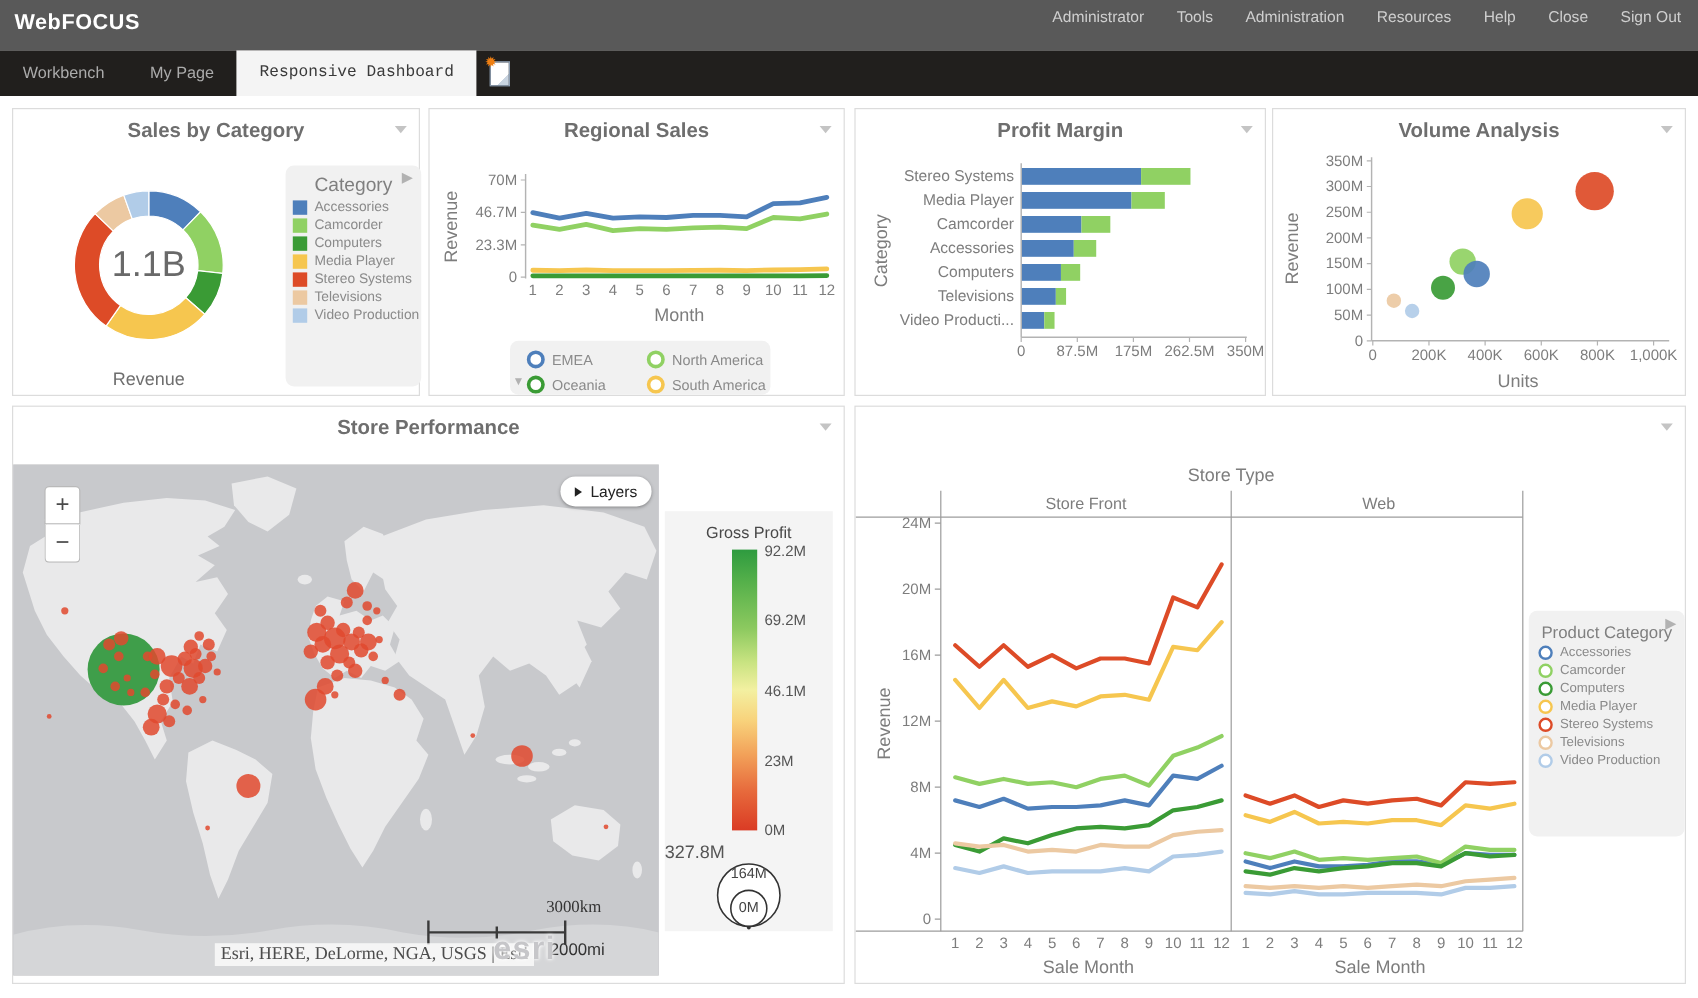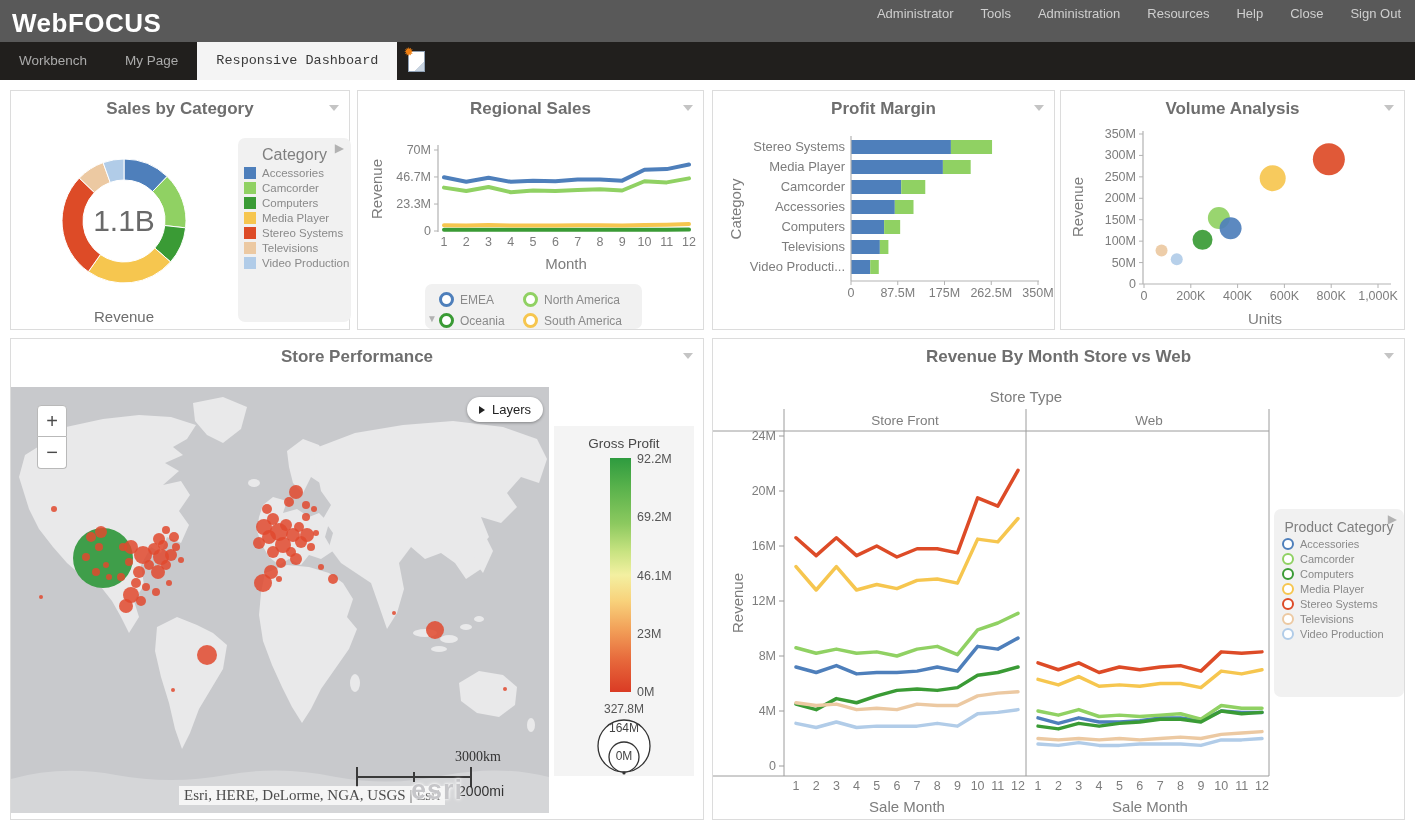--- a/index.html
+++ b/index.html
@@ -1,19 +1,19 @@
 <!DOCTYPE html>
 <html><head>
 <meta charset="utf-8">
 <style>
   html,body{margin:0;padding:0;background:#fff;font-family:"Liberation Sans",sans-serif;}
   .app{position:relative;width:1415px;height:832px;background:#fff;overflow:hidden;}
   
   .topbar{position:absolute;left:0;top:0;width:100%;height:42px;background:#595959;}
-  .logo{position:absolute;left:12px;top:8px;color:#fff;font-size:26px;font-weight:bold;letter-spacing:.5px;}
+  .logo{position:absolute;left:12px;top:8px;color:#fff;font-size:18px;font-weight:bold;letter-spacing:.5px;}
   .topmenu{position:absolute;right:14px;top:0;height:26px;display:flex;gap:27px;align-items:center;}
   .topmenu span{color:#cfcfcf;font-size:13px;cursor:pointer;white-space:nowrap;}
   
   .tabbar{position:absolute;left:0;top:42px;width:100%;height:38px;background:#211f1d;display:flex;}
   .tab{padding:0 19px;line-height:38px;font-size:13.5px;color:#ababab;cursor:pointer;white-space:nowrap;}
   .tab.active{background:#f4f4f4;color:#3a3a3a;font-family:Liberation Mono, monospace;}
   .tab-icon{width:38px;display:flex;align-items:center;justify-content:center;cursor:pointer;}
   .page-ic{position:relative;width:15px;height:19px;background:linear-gradient(135deg,#ffffff 72%,#c9d4e0 72%);border:1px solid #8fa0b4;display:inline-block;}
   .page-star{position:absolute;left:-5px;top:-7px;color:#ef7f12;font-size:12px;}
   
@@ -34,21 +34,21 @@
   .legend-item{display:flex;align-items:center;gap:6px;margin:3px 0;cursor:pointer;}
   .legend-label{color:#8a8a8a;white-space:nowrap;}
   .swatch{width:12px;height:12px;flex:0 0 auto;}
   .ring{width:9px;height:9px;border-radius:50%;border:3px solid #999;background:#fff;flex:0 0 auto;}
   .legend-arrow{position:absolute;top:3px;right:7px;color:#b2b2b2;font-size:12px;cursor:pointer;}
   .legend-scroll{position:absolute;left:2px;bottom:5px;color:#b2b2b2;font-size:10px;cursor:pointer;}
   #sales-legend{left:227px;top:47px;width:113px;height:184px;padding:4px 6px;}
   #sales-legend .legend-title{font-size:16px;}
   #sales-legend .legend-label{font-size:11.5px;}
   #regional-legend{left:67px;top:193px;width:217px;height:45px;padding:5px 8px 5px 14px;}
-  #regional-legend .grid{display:grid;grid-template-columns:84px 112px;column-gap:0;}
+  #regional-legend .grid{display:grid;grid-template-columns:84px 112px;column-gap:16px;}
   #regional-legend .legend-label{font-size:12px;}
   #product-legend{left:561px;top:170px;width:130px;height:188px;padding:6px 8px;}
   #product-legend .legend-title{font-size:14px;}
   #product-legend .legend-label{font-size:11px;}
   #product-legend .ring{width:8px;height:8px;border-width:2.5px;}
   
   .map{position:absolute;left:0px;top:48px;width:538px;height:426px;overflow:hidden;background:#c8c9cc;}
   .zoombox{position:absolute;left:26px;top:18px;width:30px;}
   .zoombtn{width:30px;height:32px;background:#fff;border:1px solid #b9b9b9;box-sizing:border-box;font-size:20px;color:#4a4a4a;text-align:center;line-height:30px;cursor:pointer;}
   .zoombtn.zi{border-radius:4px 4px 0 0;}
@@ -59,21 +59,21 @@
   .scale-km{position:absolute;left:418px;top:362px;width:72px;text-align:right;font-family:"Liberation Serif",serif;font-size:14px;color:#333;}
   .scale-mi{position:absolute;left:421px;top:396px;width:72px;text-align:right;font-family:Liberation Sans, sans-serif;font-size:14px;color:#333;}
   .scalebar{left:338px;top:372px;}
   .attrib{position:absolute;left:168px;top:399px;font-family:"Liberation Serif",serif;font-size:15px;color:#4c4c4c;background:rgba(255,255,255,.75);padding:1px 5px;white-space:nowrap;}
   .esri-logo{position:absolute;left:400px;top:388px;font-size:27px;font-weight:bold;letter-spacing:1px;color:#c6c6c9;text-shadow:0 0 2px #fff,0 0 4px #fff;}
   
   .gp-legend{position:absolute;left:543px;top:87px;width:140px;height:350px;background:#f4f4f4;}
   .gp-title{position:absolute;left:0;top:10px;width:100%;text-align:center;font-size:13.5px;color:#484848;}
   .gp-grad{position:absolute;left:56px;top:32px;width:21px;height:234px;background:linear-gradient(to bottom,#2e9b3f 0%,#57b14b 12%,#8cc95f 28%,#c8e381 40%,#f3f0a1 50%,#f8d27b 61%,#f2a159 73%,#e76a3c 86%,#da3b24 100%);}
   .gp-tick{position:absolute;left:83px;font-size:12.5px;color:#555;}
-  .gp-size-top{position:absolute;left:0;top:276px;width:100%;text-align:center;font-size:12px;color:#555;}
+  .gp-size-top{position:absolute;left:0;top:276px;width:100%;text-align:left;font-size:15px;color:#555;}
   .gp-circles{left:35px;top:290px;}
   .gp-lab1{position:absolute;left:0;top:295px;width:100%;text-align:center;font-size:12px;color:#444;}
   .gp-lab2{position:absolute;left:0;top:323px;width:100%;text-align:center;font-size:12px;color:#444;}
 </style>
 </head>
 <body>
 
 <div class="app">
 
   <div class="topbar">
@@ -417,21 +417,20 @@
         <circle cx="35" cy="30" r="26" fill="#fff" stroke="#333" stroke-width="1.3"></circle>
         <circle cx="35" cy="41" r="15" fill="#fff" stroke="#333" stroke-width="1.3"></circle>
         <circle cx="35" cy="57" r="1.6" fill="#333"></circle>
       </svg>
       <div class="gp-lab1">164M</div>
       <div class="gp-lab2">0M</div>
     </div>
   </div>
 
   <div class="panel" style="left:712px;top:338px;width:693px;height:482px;">
-    <div class="panel-title">Revenue By Month Store vs Web</div>
     <div class="caret"></div>
     <svg id="facet-svg" width="693" height="482">
         <line x1="0" y1="92" x2="556" y2="92" stroke="#9c9c9c" stroke-width="1"></line>
         <line x1="0" y1="437" x2="556" y2="437" stroke="#9c9c9c" stroke-width="1"></line>
         <line x1="71" y1="70" x2="71" y2="437" stroke="#9c9c9c" stroke-width="1"></line>
         <line x1="313" y1="70" x2="313" y2="437" stroke="#9c9c9c" stroke-width="1"></line>
         <line x1="556" y1="70" x2="556" y2="437" stroke="#9c9c9c" stroke-width="1"></line>
         <line x1="66" y1="427" x2="71" y2="427" stroke="#9c9c9c" stroke-width="1"></line>
         <text x="63" y="431" fill="#7d7d7d" font-size="12.5" text-anchor="end">0</text>
         <line x1="66" y1="372" x2="71" y2="372" stroke="#9c9c9c" stroke-width="1"></line>

